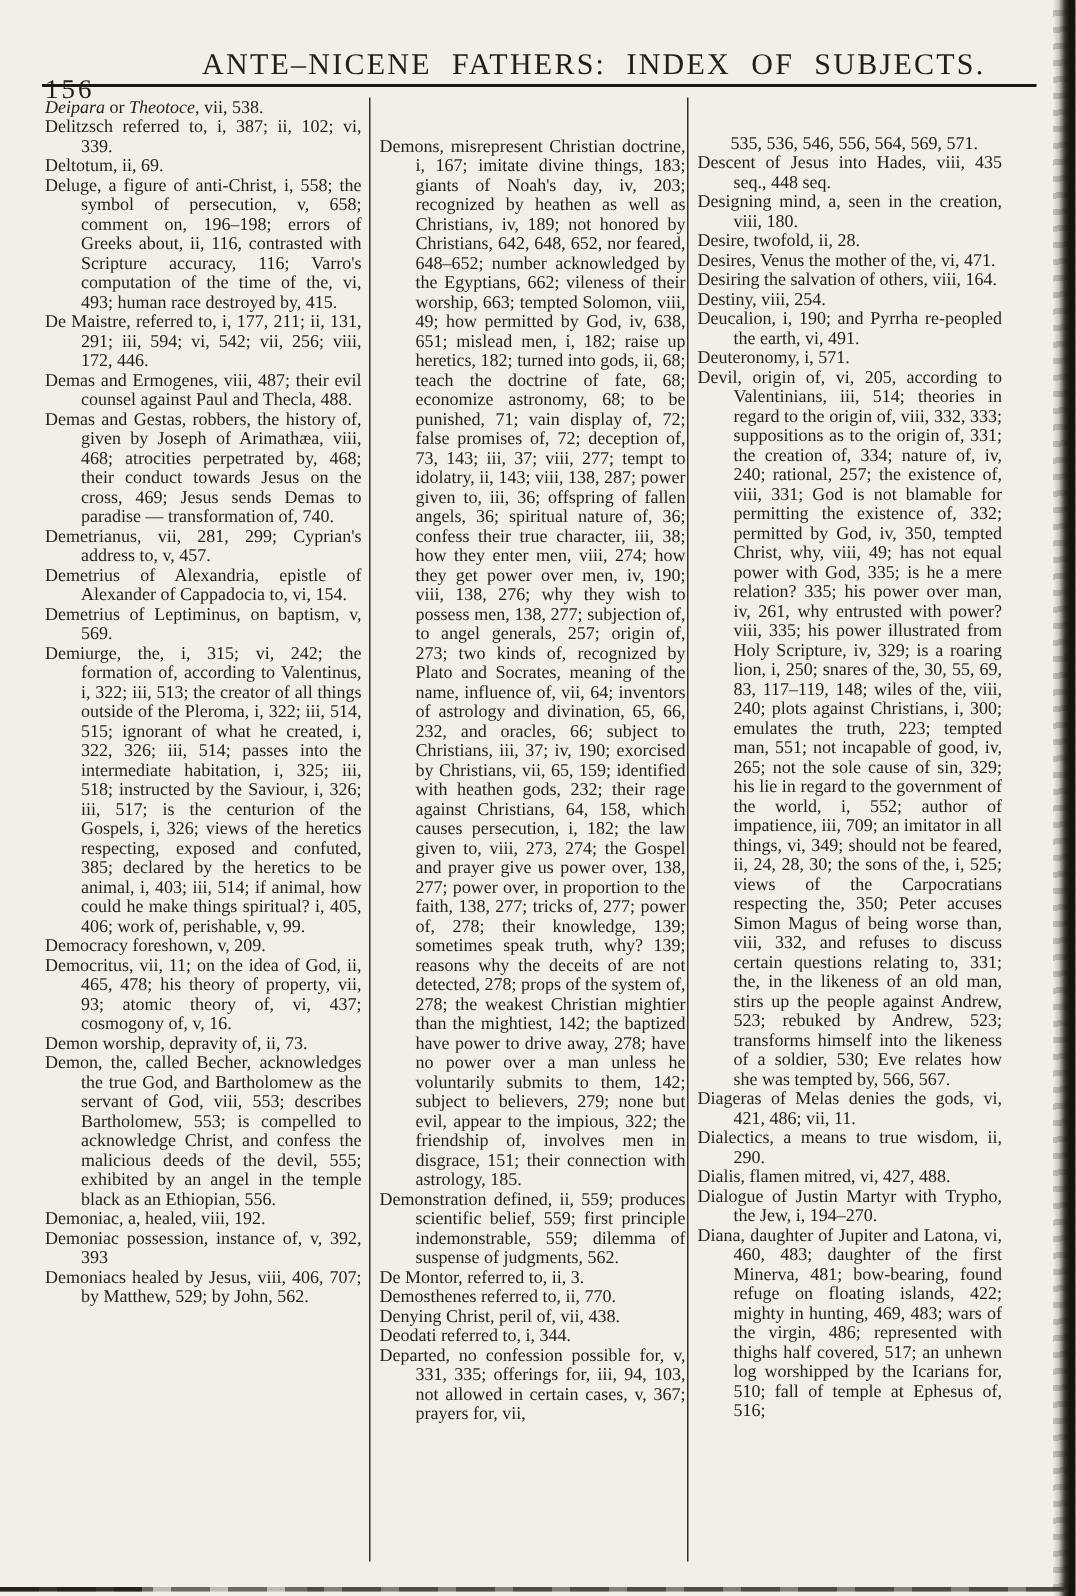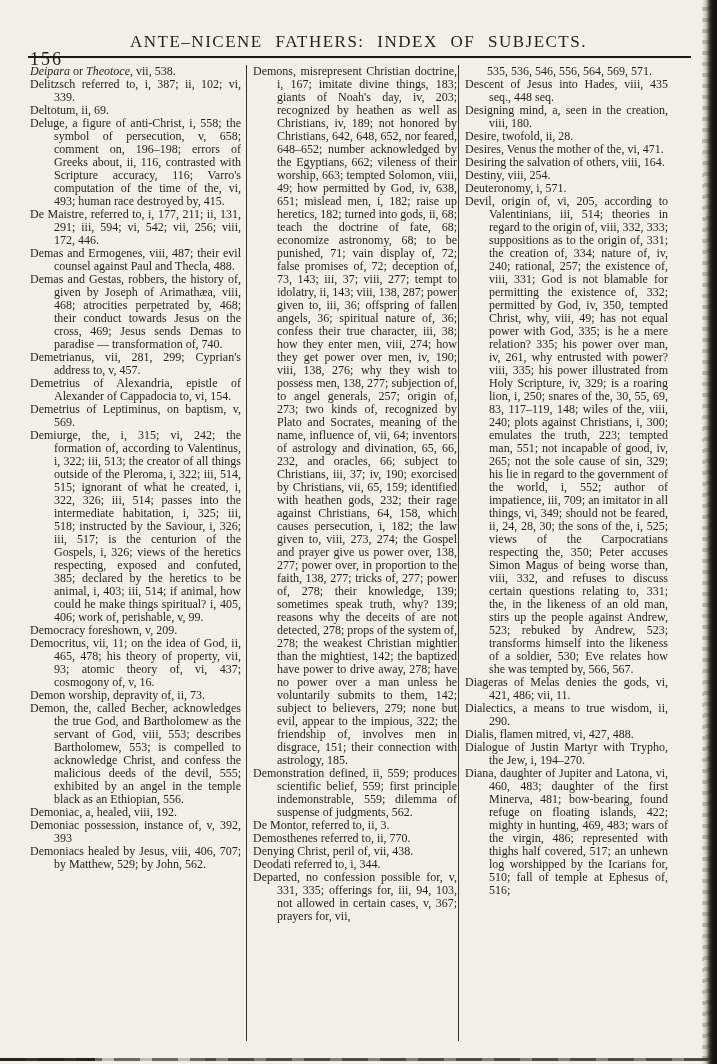--- a/index.html
+++ b/index.html
@@ -9,40 +9,40 @@
     font-family:"Liberation Serif","DejaVu Serif",serif;
     color:#221e18;
   }
   .page{position:absolute;inset:0;}
   .page-number{
     position:absolute;left:30px;top:49px;
     font-size:18px;letter-spacing:2px;
   }
   .page-title{
     position:absolute;left:60px;right:60px;top:32px;
-    text-align:center;font-size:17px;letter-spacing:1.5px;word-spacing:7px;
+    text-align:right;font-size:20px;letter-spacing:1.5px;word-spacing:7px;
     white-space:nowrap;
   }
   .header-rule{
     position:absolute;left:28px;top:56px;width:663px;height:2px;
     background:#1d1a15;
   }
   .columns{
     position:absolute;left:30px;top:65px;
     display:flex;align-items:stretch;min-height:976px;
   }
   .col{font-size:12px;line-height:13px;text-align:justify;}
   .col-1{width:211px;}
-  .col-2{width:204px;}
+  .col-2{width:204px;margin-top:26px;}
   .col-3{width:203px;}
   .column-divider{width:1px;background:#35312a;}
   .column-divider.d1{margin-left:5px;margin-right:6px;}
   .column-divider.d2{margin-left:1px;margin-right:6px;}
   p.entry{margin:0;padding-left:24px;text-indent:-24px;}
-  p.entry.runover{text-indent:0;padding-left:22px;}
+  p.entry.runover{text-indent:0;padding-left:22px;margin-top:24px;}
   .page-edge-shadow{
     position:absolute;top:0;right:0;width:15px;height:1064px;
     background:
       repeating-linear-gradient(175deg, rgba(25,22,16,0) 0 7px, rgba(25,22,16,0.20) 7px 11px),
       linear-gradient(to right, rgba(25,22,16,0) 0, rgba(70,63,48,0.25) 4px, #3a352a 8px, #16130e 11px);
   }
   .page-bottom-edge{
     position:absolute;left:0;bottom:3px;height:3px;width:712px;
     background:
       repeating-linear-gradient(90deg, rgba(24,20,14,0.55) 0 26px, rgba(24,20,14,0.10) 26px 38px),
@@ -90,20 +90,21 @@
       </div>
     <div class="column-divider d2"></div>
     <div class="col col-3">
         <p class="entry runover">535, 536, 546, 556, 564, 569, 571.</p>
         <p class="entry">Descent of Jesus into Hades, viii, 435 seq., 448 seq.</p>
         <p class="entry">Designing mind, a, seen in the creation, viii, 180.</p>
         <p class="entry">Desire, twofold, ii, 28.</p>
         <p class="entry">Desires, Venus the mother of the, vi, 471.</p>
         <p class="entry">Desiring the salvation of others, viii, 164.</p>
         <p class="entry">Destiny, viii, 254.</p>
+        <p class="entry">Deucalion, i, 190; and Pyrrha re-peopled the earth, vi, 491.</p>
         <p class="entry">Deuteronomy, i, 571.</p>
         <p class="entry">Devil, origin of, vi, 205, according to Valentinians, iii, 514; theories in regard to the origin of, viii, 332, 333; suppositions as to the origin of, 331; the creation of, 334; nature of, iv, 240; rational, 257; the existence of, viii, 331; God is not blamable for permitting the existence of, 332; permitted by God, iv, 350, tempted Christ, why, viii, 49; has not equal power with God, 335; is he a mere relation? 335; his power over man, iv, 261, why entrusted with power? viii, 335; his power illustrated from Holy Scripture, iv, 329; is a roaring lion, i, 250; snares of the, 30, 55, 69, 83, 117–119, 148; wiles of the, viii, 240; plots against Christians, i, 300; emulates the truth, 223; tempted man, 551; not incapable of good, iv, 265; not the sole cause of sin, 329; his lie in regard to the government of the world, i, 552; author of impatience, iii, 709; an imitator in all things, vi, 349; should not be feared, ii, 24, 28, 30; the sons of the, i, 525; views of the Carpocratians respecting the, 350; Peter accuses Simon Magus of being worse than, viii, 332, and refuses to discuss certain questions relating to, 331; the, in the likeness of an old man, stirs up the people against Andrew, 523; rebuked by Andrew, 523; transforms himself into the likeness of a soldier, 530; Eve relates how she was tempted by, 566, 567.</p>
         <p class="entry">Diageras of Melas denies the gods, vi, 421, 486; vii, 11.</p>
         <p class="entry">Dialectics, a means to true wisdom, ii, 290.</p>
         <p class="entry">Dialis, flamen mitred, vi, 427, 488.</p>
         <p class="entry">Dialogue of Justin Martyr with Trypho, the Jew, i, 194–270.</p>
         <p class="entry">Diana, daughter of Jupiter and Latona, vi, 460, 483; daughter of the first Minerva, 481; bow-bearing, found refuge on floating islands, 422; mighty in hunting, 469, 483; wars of the virgin, 486; represented with thighs half covered, 517; an unhewn log worshipped by the Icarians for, 510; fall of temple at Ephesus of, 516;</p>
       </div>
   </div>
 

